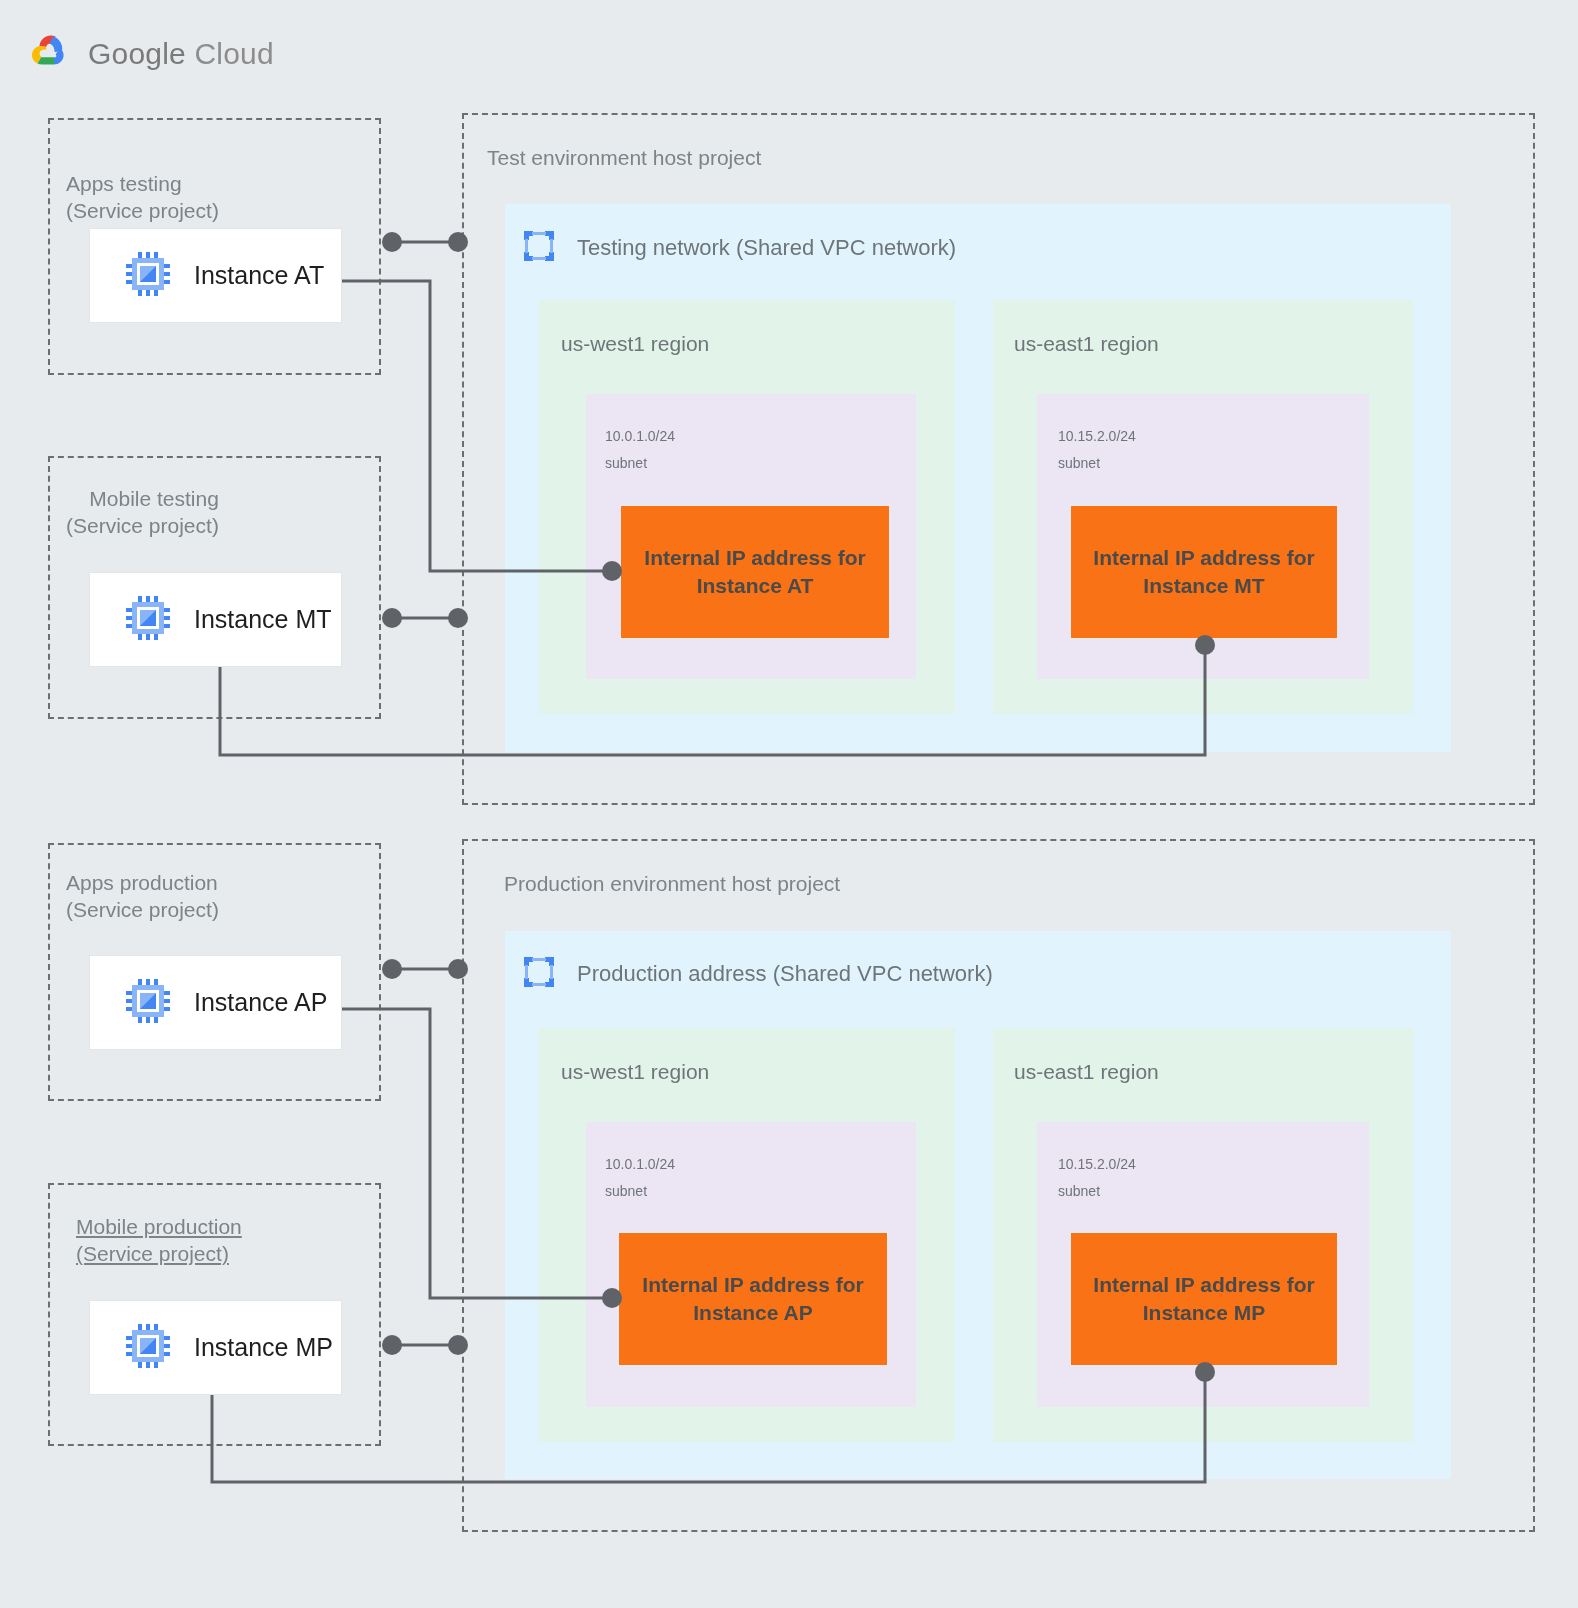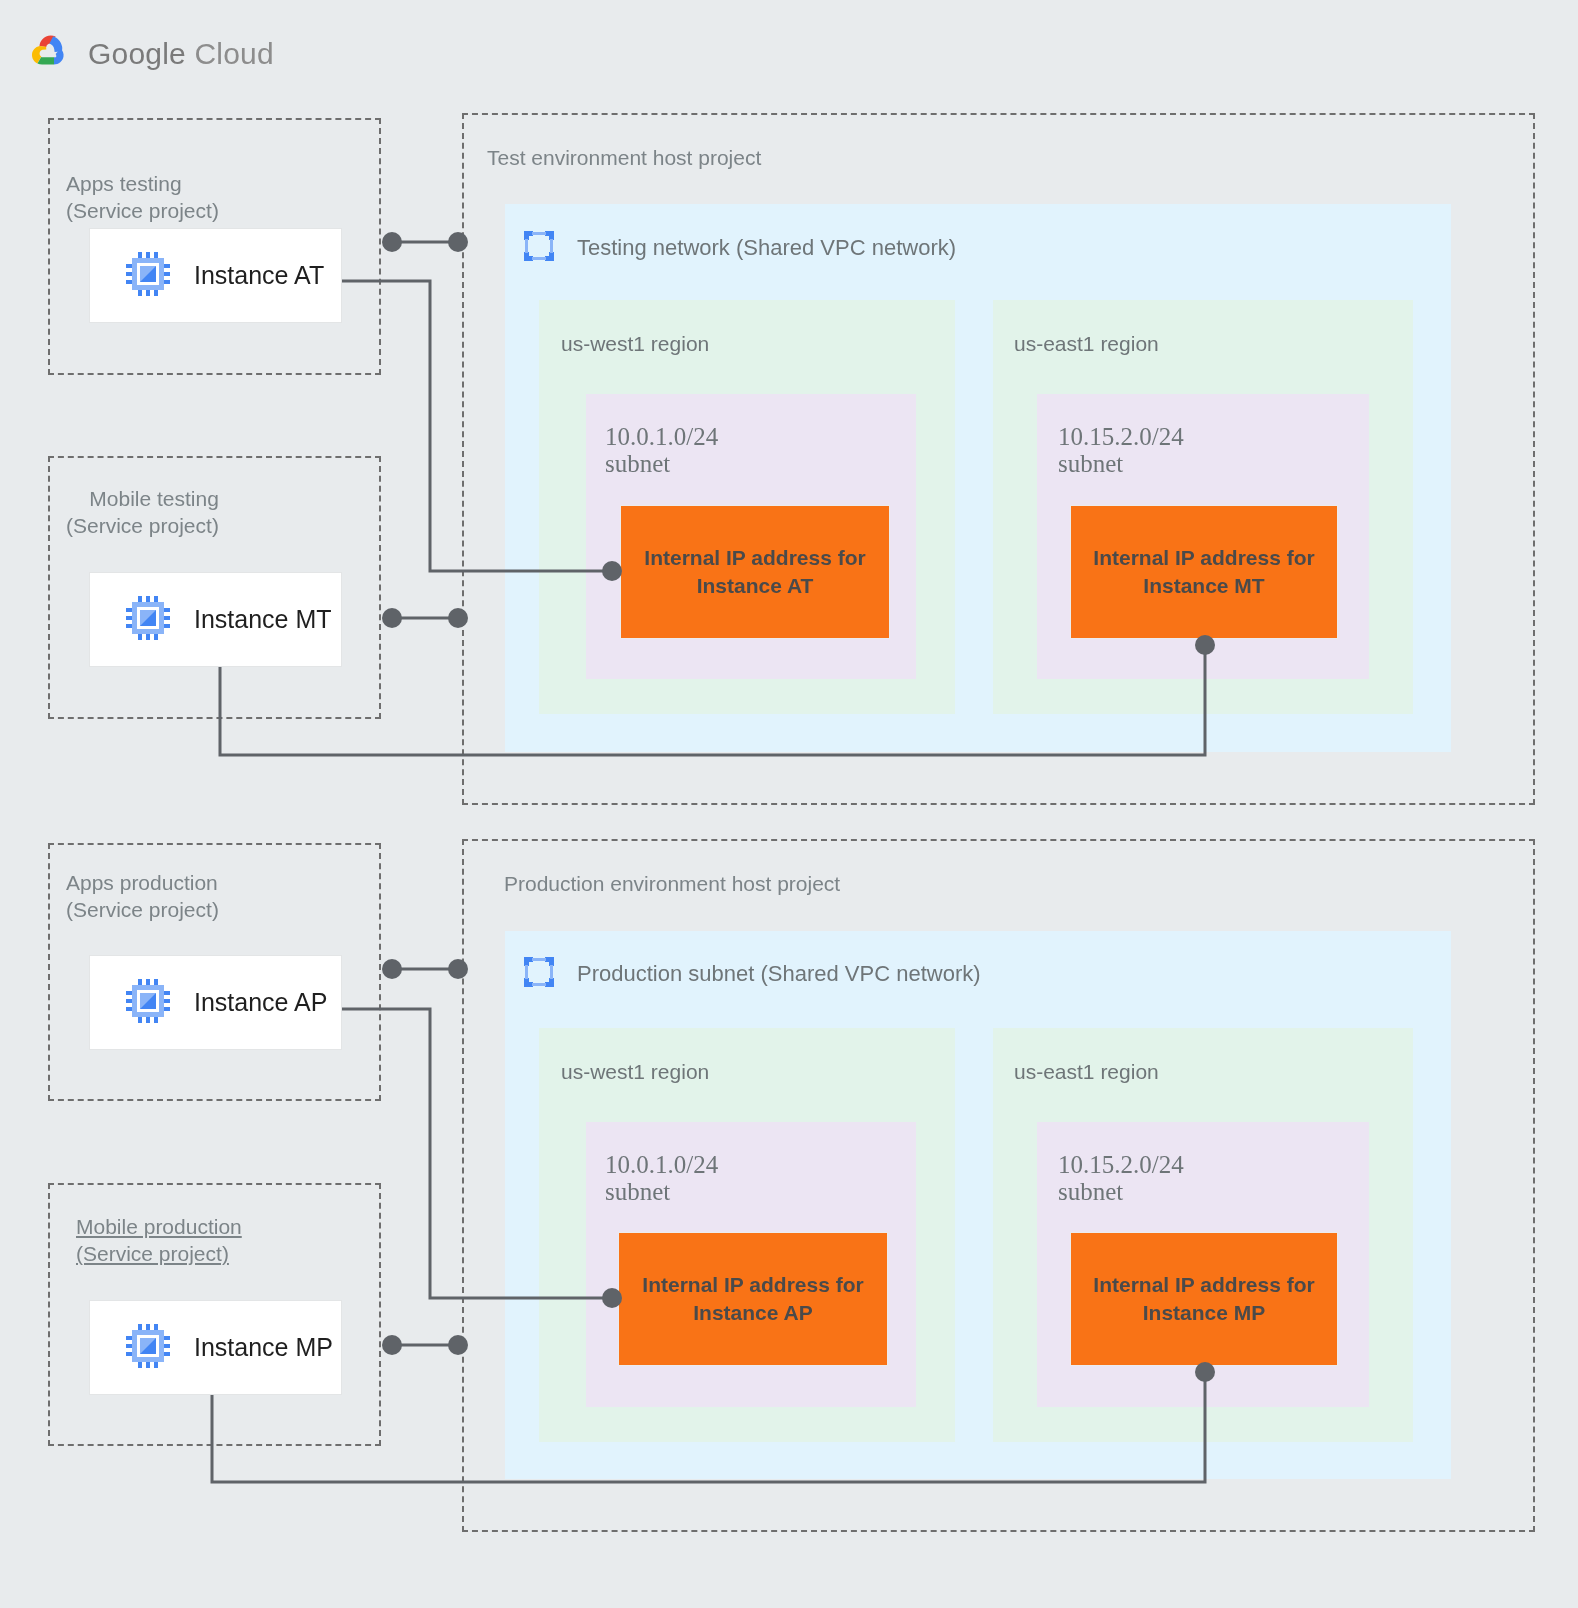--- a/index.html
+++ b/index.html
@@ -95,25 +95,24 @@
     color: #6e7578;
     white-space: nowrap;
   }
   .subnet-box {
     position: absolute;
     background: #ece5f3;
     box-sizing: border-box;
   }
   .subnet-label {
     position: absolute;
-    font-size: 25px;
+    font-size: 14px;
     line-height: 27px;
     color: #6e7578;
     white-space: pre;
-    font-family: Liberation Serif, serif;
   }
   .ip-card {
     position: absolute;
     background: #f97316;
     border: 1px solid #ececed;
     box-sizing: border-box;
     display: flex;
     align-items: center;
     justify-content: center;
     text-align: center;
@@ -341,21 +340,21 @@
             <rect x="28" y="24" width="5" height="9"></rect>
         </g>
         <g fill="#8ab4f8">
           <rect x="11" y="4" width="14" height="3"></rect>
             <rect x="11" y="29" width="14" height="3"></rect>
           <rect x="4" y="11" width="3" height="14"></rect>
             <rect x="29" y="11" width="3" height="14"></rect>
         </g>
       </svg>
     </span>
-    <span class="network-title">Production subnet (Shared VPC network)</span>
+    <span class="network-title">Production address (Shared VPC network)</span>
   </div>
 
   <div class="region-box" style="left:539px; top:1028px; width:416px; height:414px;"></div>
   <div class="region-label" style="left:561px; top:1060px;">us-west1 region</div>
   <div class="subnet-box" style="left:586px; top:1122px; width:330px; height:285px;"></div>
   <div class="subnet-label" style="left:605px; top:1151px;">10.0.1.0/24
 subnet</div>
   <div class="ip-card" style="left:618px; top:1232px; width:270px; height:134px;">
     <span class="ip-card-text">Internal IP address for
 Instance AP</span>

